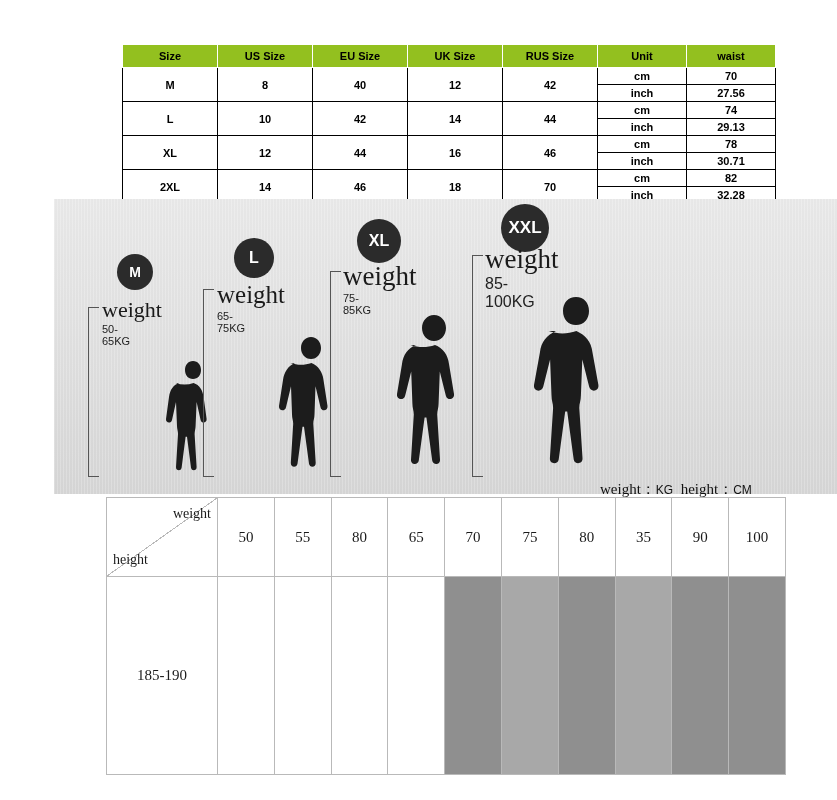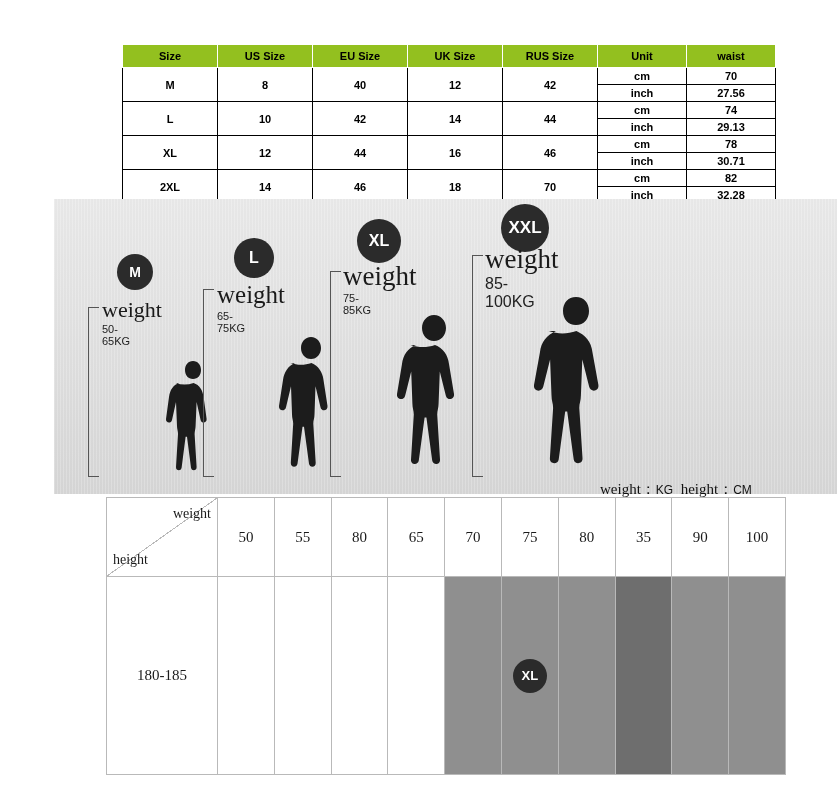--- a/index.html
+++ b/index.html
@@ -337,29 +337,27 @@
         <th>75</th>
         <th>80</th>
         <th>35</th>
         <th>90</th>
         <th>100</th>
       </tr>
     </thead>
     <tbody id="matrix-body">
 
         <tr>
-          <td class="rowhdr">180-185</td>
+          <td class="rowhdr">185-190</td>
           <td style="background: rgb(255, 255, 255);"></td>
           <td style="background: rgb(255, 255, 255);"></td>
           <td style="background: rgb(255, 255, 255);"></td>
           <td style="background: rgb(255, 255, 255);"></td>
           <td style="background: rgb(143, 143, 143);"></td>
-          <td style="background: rgb(143, 143, 143);">
-            <span class="cell-badge">XL</span>
-          </td>
+          <td style="background: rgb(168, 168, 168);"></td>
           <td style="background: rgb(143, 143, 143);"></td>
-          <td style="background: rgb(110, 110, 110);"></td>
+          <td style="background: rgb(168, 168, 168);"></td>
           <td style="background: rgb(143, 143, 143);"></td>
           <td style="background: rgb(143, 143, 143);"></td>
         </tr>
       </tbody>
   </table>
 </div>
 
 </body></html>

